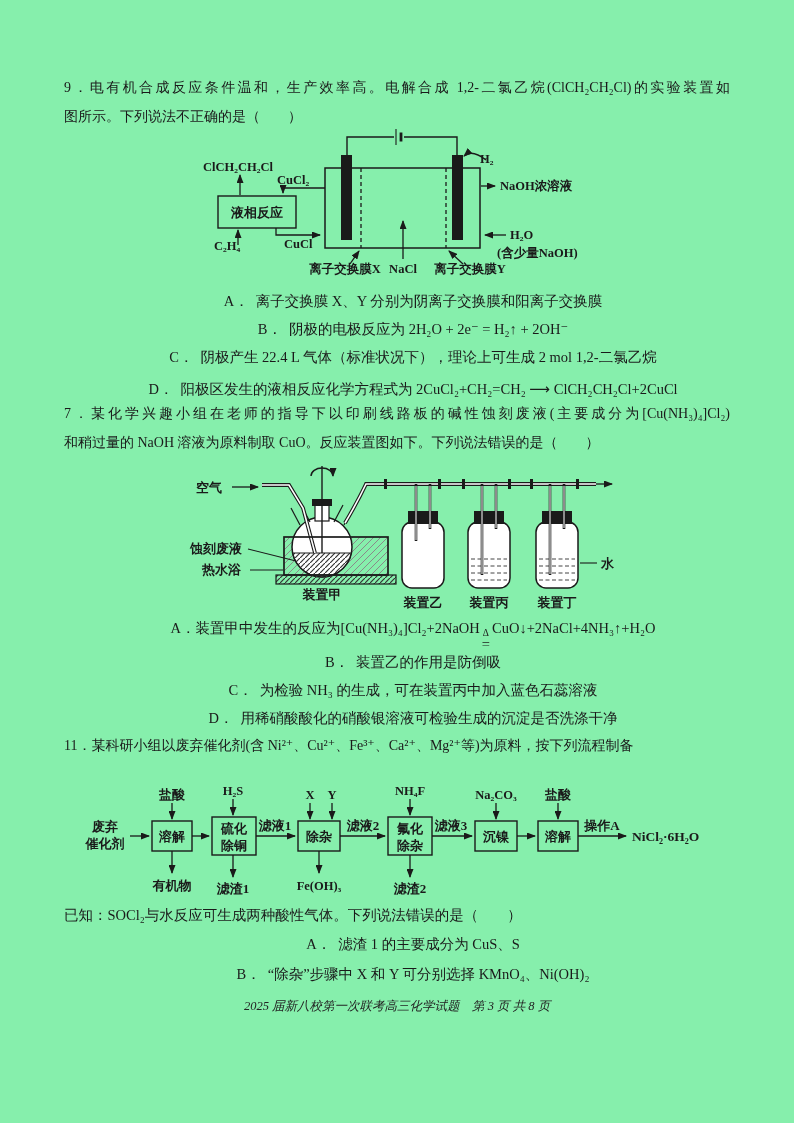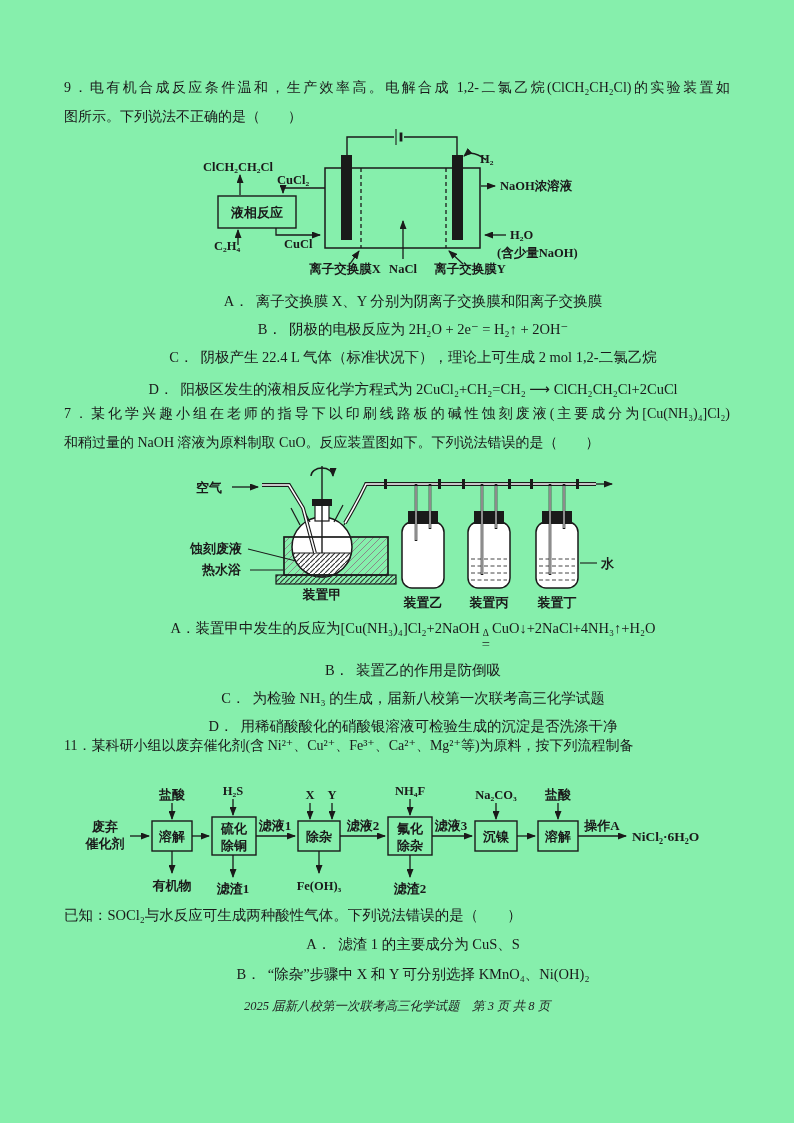--- a/index.html
+++ b/index.html
@@ -189,22 +189,22 @@
     <text x="489" y="144" text-anchor="middle" class="cn13">装置丙</text>
     <text x="557" y="144" text-anchor="middle" class="cn13">装置丁</text>
     <text x="601" y="105" class="cn13">水</text>
   </svg>
 
   <div class="opts" style="top:608px;font-family:Liberation Serif, serif;">
     <span class="optA"><span class="lbl">A．</span><span>装置甲中发生的反应为[Cu(NH₃)₄]Cl₂+2NaOH</span><span class="deq">
           <span class="dd">Δ</span>
           <span class="ee">=</span>
         </span><span>CuO↓+2NaCl+4NH₃↑+H₂O</span></span>
-    <span class="opt" style="margin-top:8px;"><span class="lbl">B．</span><span>装置乙的作用是防倒吸</span></span>
-    <span class="opt"><span class="lbl">C．</span><span>为检验 NH₃ 的生成，届新八校第一次联考高三化学试题</span></span>
+    <span class="opt" style="margin-top:0;"><span class="lbl">B．</span><span>装置乙的作用是防倒吸</span></span>
+    <span class="opt"><span class="lbl">C．</span><span>为检验 NH₃ 的生成，可在装置丙中加入蓝色石蕊溶液</span></span>
     <span class="opt"><span class="lbl">D．</span><span>用稀硝酸酸化的硝酸银溶液可检验生成的沉淀是否洗涤干净</span></span>
   </div>
 
   <div class="stem" style="top:731px;">
     <span class="line">11．某科研小组以废弃催化剂(含 Ni²⁺、Cu²⁺、Fe³⁺、Ca²⁺、Mg²⁺等)为原料，按下列流程制备</span>
   </div>
 
   <svg style="top:779px;" width="794" height="125" viewBox="0 0 794 125">
     <defs>
       <marker id="ah3" markerWidth="9" markerHeight="7" refX="8" refY="3.5" orient="auto" markerUnits="userSpaceOnUse">

